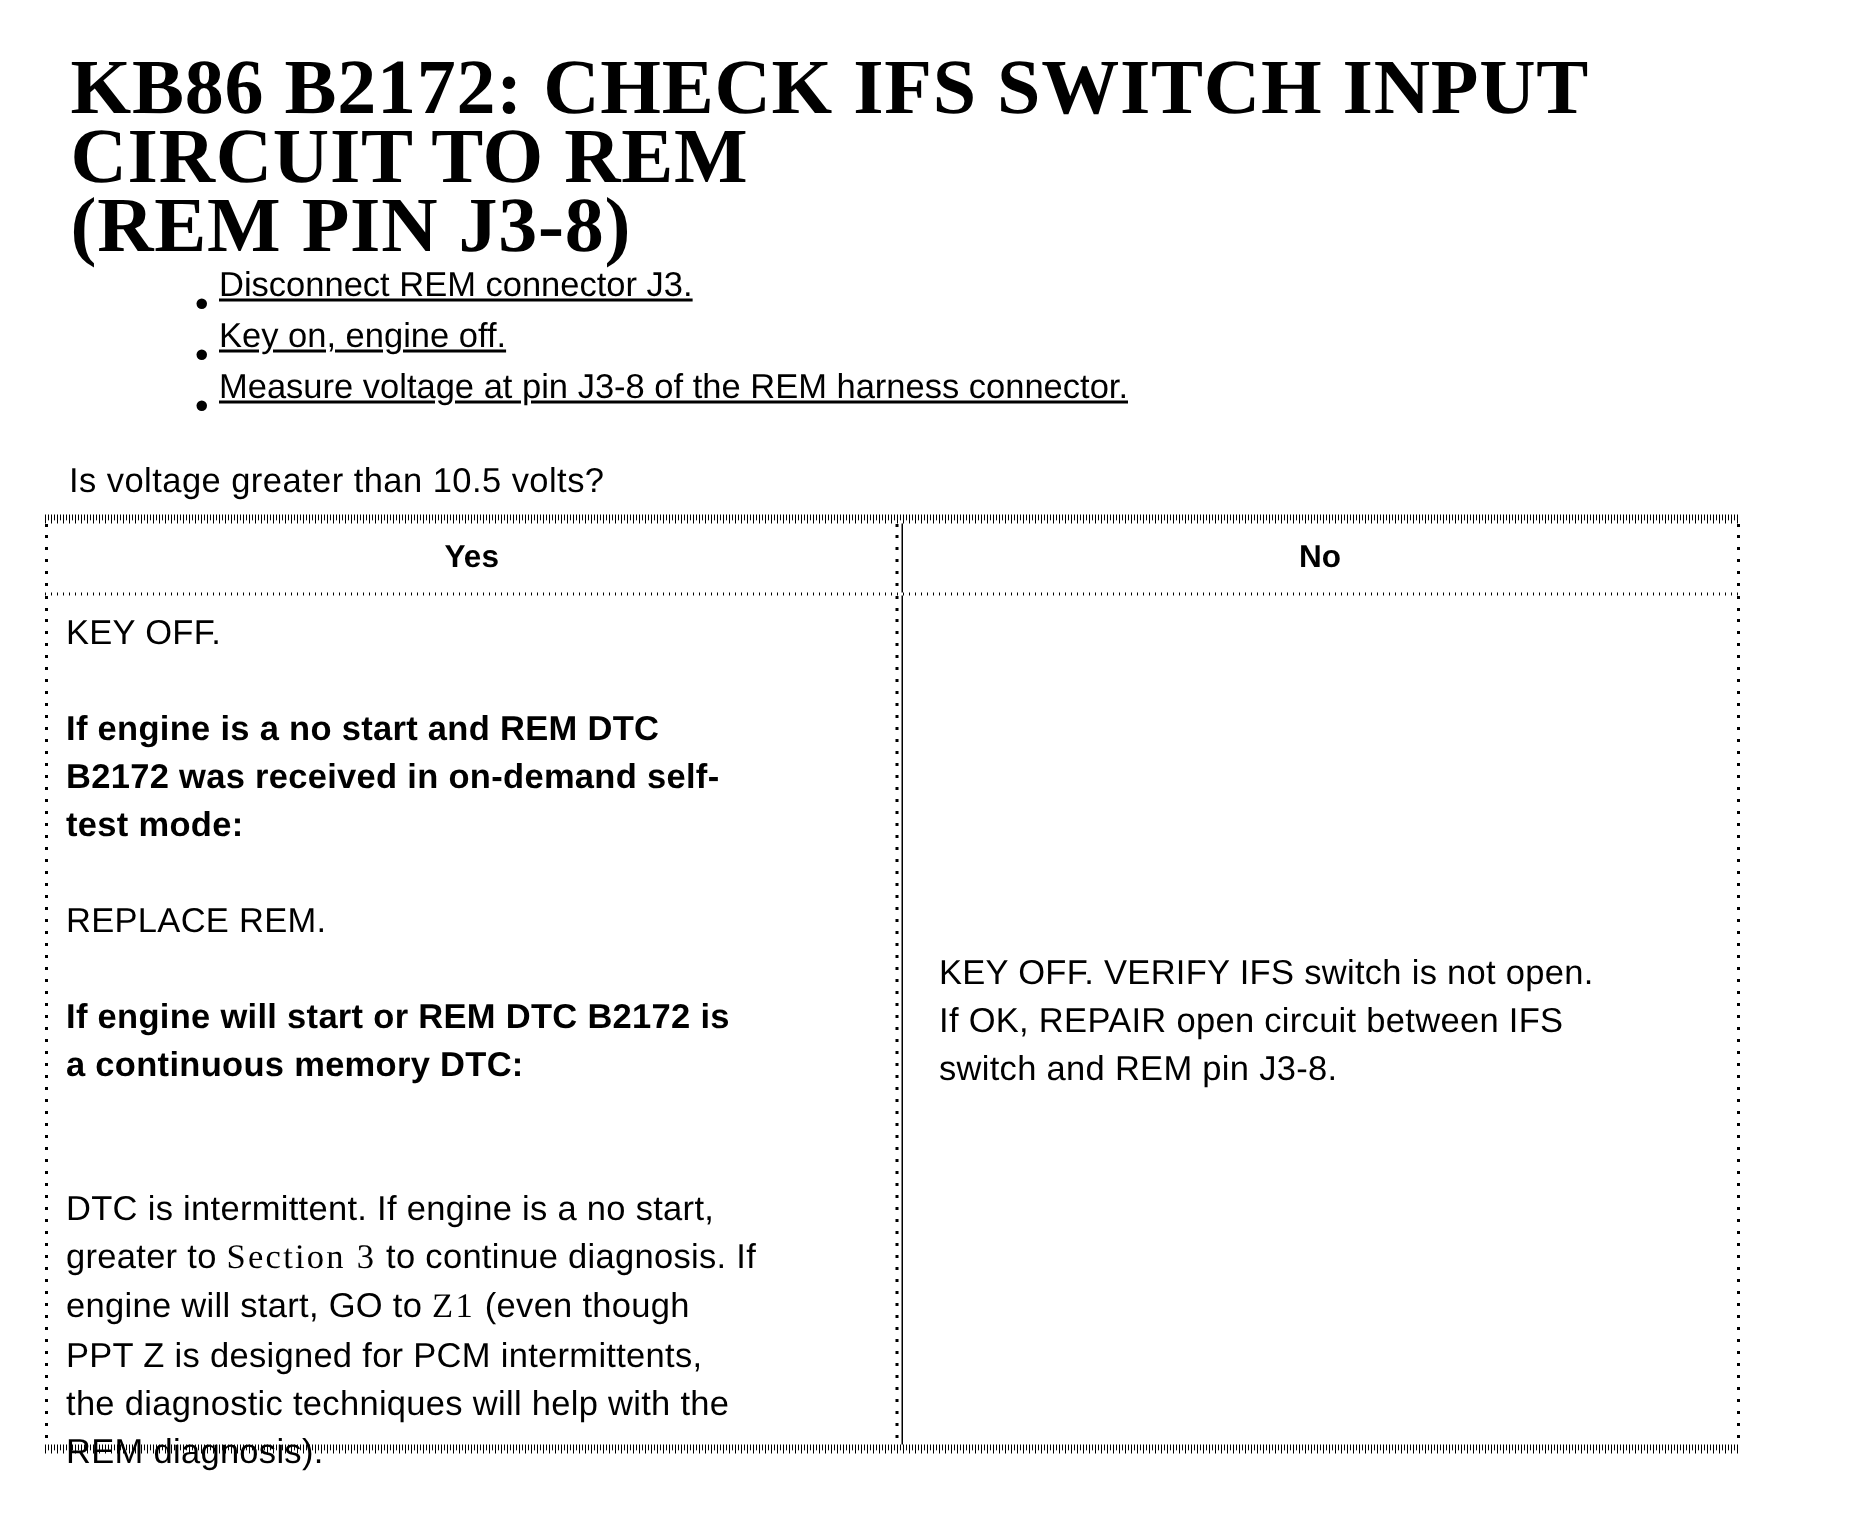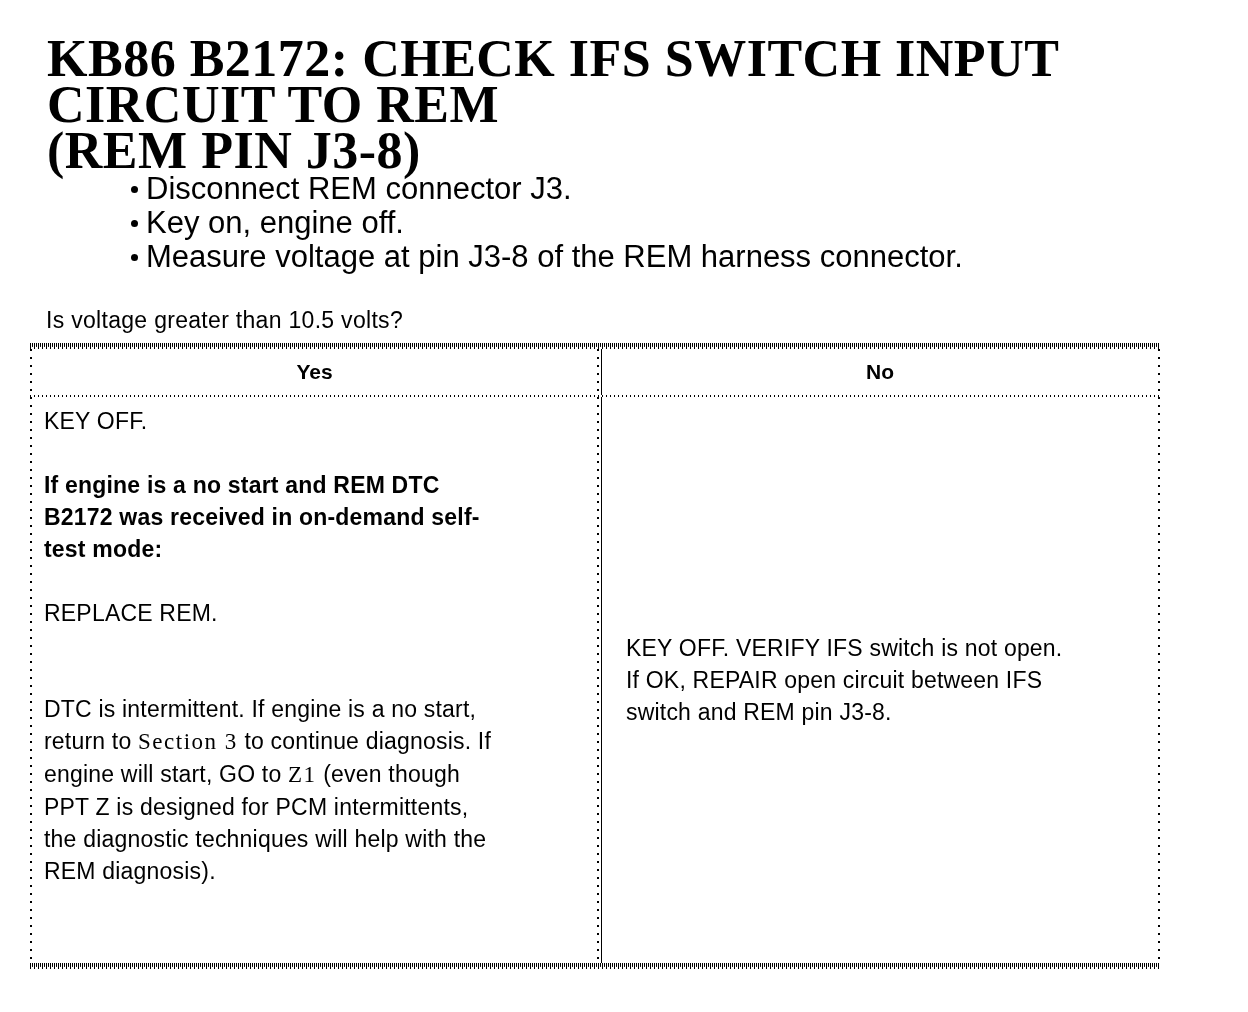--- a/index.html
+++ b/index.html
@@ -34,23 +34,24 @@
   .steps {
     position: absolute;
     left: 131px;
     top: 172px;
     margin: 0;
     padding: 0;
     list-style: none;
   }
   .steps li {
     display: flex;
-    align-items: flex-start;
-    font-size: 31px;
+    align-items: flex-end;
+    font-size: 23px;
     line-height: 34px;
+    text-decoration: underline;
   }
   .bullet-dot {
     flex: 0 0 auto;
     width: 7px;
     height: 7px;
     border-radius: 50%;
     background: #000;
     margin: 14px 8px 0 0;
   }
 
@@ -175,23 +176,25 @@
 
     <div class="row body-row">
       <div class="v-dot"></div>
 
       <div class="cell-yes">
         <p>KEY OFF.</p>
         <p class="bold">If engine is a no start and REM DTC
 B2172 was received in on-demand self-
 test mode:</p>
         <p>REPLACE REM.</p>
+        <p class="bold">If engine will start or REM DTC B2172 is
+a continuous memory DTC:</p>
         <p>
           <span>DTC is intermittent. If engine is a no start,
-return to </span><span class="serif">Section 3</span><span> to continue diagnosis. If
+greater to </span><span class="serif">Section 3</span><span> to continue diagnosis. If
 engine will start, GO to </span><span class="serif">Z1</span><span> (even though
 PPT Z is designed for PCM intermittents,
 the diagnostic techniques will help with the
 REM diagnosis).</span>
         </p>
       </div>
 
       <div class="v-dot"></div>
       <div class="v-gap"></div>
       <div class="v-solid"></div>

